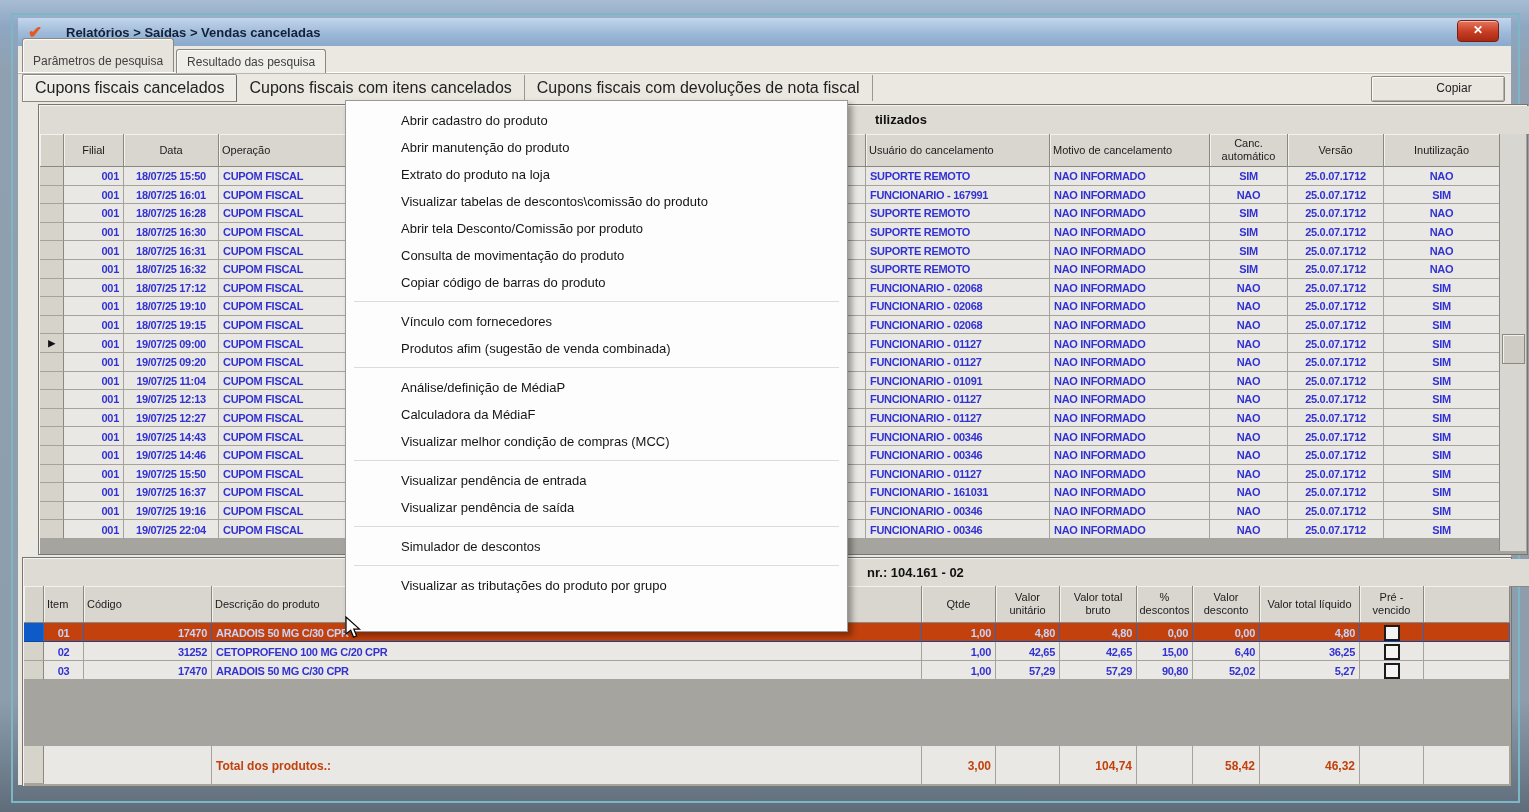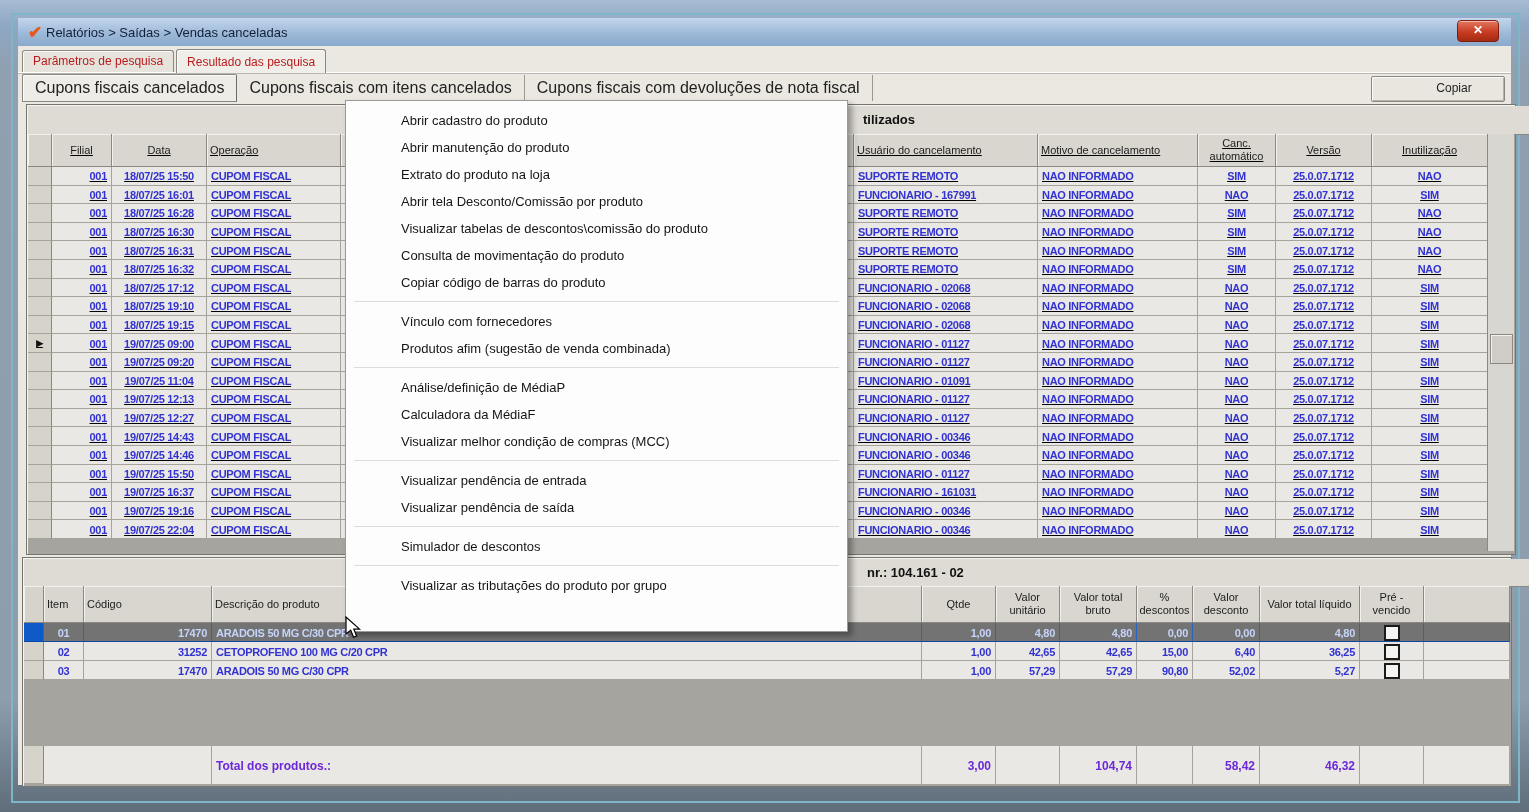--- a/index.html
+++ b/index.html
@@ -5,77 +5,77 @@
   html,body{margin:0;padding:0;}
   body{font-family:"Liberation Sans",sans-serif;}
   .frame{position:relative;width:1529px;height:812px;overflow:hidden;
     background:linear-gradient(180deg,#a7bcd4 0,#8ea7c2 26px,#90a0b0 70px,#8d9dab 700px,#5f6d7b 100%);}
   .accent{position:absolute;left:11px;top:13px;width:1505px;height:786px;border:2px solid #7db6c6;z-index:1;}
   .window{position:absolute;left:18px;top:18px;width:1493px;height:767px;z-index:2;}
   .titlebar{position:absolute;left:0;top:0;width:1493px;height:28px;
     background:linear-gradient(180deg,#c3d6ec 0,#9db9d8 55%,#8aa9cc 100%);
     border-bottom:1px solid #6d86a5;display:flex;align-items:center;}
   .logo{color:#e8581d;font-weight:bold;font-size:17px;margin-left:6px;width:22px;text-align:center;}
-  .wtitle{font-size:13px;font-weight:normal;color:#12203a;margin-left:0;text-align:center;}
+  .wtitle{font-size:13px;font-weight:bold;color:#12203a;margin-left:20px;text-align:center;}
   .closebtn{position:absolute;right:12px;top:2px;width:40px;height:20px;border-radius:4px;
     background:linear-gradient(180deg,#e4765f 0,#c73c22 55%,#a52a12 100%);
     border:1px solid #7e1d0d;box-shadow:inset 0 1px 0 rgba(255,255,255,.5);
     color:#fff;font-size:12px;font-weight:bold;text-align:center;line-height:19px;}
   .client{position:absolute;left:0;top:28px;width:1493px;height:739px;background:#ebe8e2;}
 
   
   .maintabs{position:absolute;left:4px;top:2px;height:24px;display:flex;align-items:flex-end;z-index:3;}
-  .mtab{font-size:12px;color:#b91c1c;background:#e6e3dd;border:1px solid #8a8880;border-bottom:none;
-    border-radius:3px 3px 0 0;padding:3px 10px 4px 10px;margin-right:2px;
+  .mtab{font-size:12px;color:#404040;background:#e6e3dd;border:1px solid #8a8880;border-bottom:none;
+    border-radius:3px 3px 0 0;padding:15px 10px 4px 10px;margin-right:2px;
     box-shadow:inset 1px 1px 0 #fbfaf8;}
   .mtab.active{background:#f0eee9;padding-top:5px;position:relative;top:1px;}
   .tabline{position:absolute;left:0;top:26px;width:1493px;height:1px;background:#fff;box-shadow:0 1px 0 #b9b6af;}
 
   
   .subtabs{position:absolute;left:4px;top:29px;height:25px;display:flex;align-items:center;z-index:3;}
   .stab{font-size:16px;color:#222;padding:4px 12px;border-right:1px solid #9a988f;}
   .stab.active{background:#eeece6;border:1px solid #8a8880;border-right-color:#6e6c64;border-radius:2px 2px 0 0;
     box-shadow:inset 1px 1px 0 #fcfbf9;}
   .copybtn{position:absolute;right:6px;top:30px;width:100px;height:24px;background:#e9e6e0;
     border:1px solid #8a8880;border-radius:2px;box-shadow:inset 1px 1px 0 #fcfbf9,inset -1px -1px 0 #b4b1aa;
     font-size:12px;color:#222;text-align:center;line-height:23px;z-index:3;padding-left:32px;}
 
   
   .panel{position:absolute;background:#a6a49e;border:1px solid #77756f;box-shadow:inset 1px 1px 0 #f5f4f1;}
-  .topgrid{left:8px;top:58px;width:1488px;height:449px;}
+  .topgrid{left:20px;top:58px;width:1488px;height:449px;}
   .botgrid{left:4px;top:511px;width:1488px;height:228px;}
   .band{position:absolute;left:1px;top:1px;height:28px;background:#dedbd4;border-bottom:1px solid #8a8880;
     font-size:13px;font-weight:bold;color:#111;line-height:28px;white-space:nowrap;overflow:hidden;}
   .trow{display:grid;position:relative;}
-  .tg .trow{grid-template-columns:24px 60px 95px 134px 513px 184px 160px 78px 96px 116px;width:1308px;text-decoration:underline;}
+  .tg .trow{grid-template-columns:24px 60px 95px 134px 513px 184px 160px 78px 96px 116px;width:1308px;}
   .bg .trow{grid-template-columns:20px 40px 128px 710px 74px 64px 77px 56px 67px 100px 64px 86px;width:1486px;}
   .cell{border-right:1px solid #a5a39c;border-bottom:1px solid #a5a39c;background:#e9e8e4;
     font-size:11px;font-weight:bold;color:#3232d2;letter-spacing:-0.3px;
     padding:1px 4px 0 4px;overflow:hidden;white-space:nowrap;display:flex;align-items:center;}
   .hcell{background:#d9d6cf;border-right:1px solid #8a8880;border-bottom:1px solid #8a8880;
     box-shadow:inset 1px 1px 0 #f3f1ec;color:#1c1c1c;font-size:11px;font-weight:normal;
     letter-spacing:0;display:flex;align-items:center;justify-content:center;text-align:center;
     padding:1px 3px;line-height:1.15;white-space:normal;}
   .indc{background:#d6d3cb;border-right:1px solid #8a8880;color:#111;font-size:9px;
     justify-content:center;padding:0;}
   .l{justify-content:flex-start;text-align:left;}
   .r{justify-content:flex-end;text-align:right;}
   .c{justify-content:center;text-align:center;}
   .tg .hdr{height:33px;}
   .tg .dr{height:18.6px;}
   .bg .hdr{height:37px;}
   .bg .dr{height:19px;}
   .rowsbox{position:absolute;left:1px;}
   .tg .rowsbox{top:29px;}
   .bg .rowsbox{top:29px;}
-  .sel .cell{background:#737373;color:#c6d4fa;border-right-color:#2a66c0;border-bottom-color:#0d47a0;}
+  .sel .cell{background:#c2410c;color:#c6d4fa;border-right-color:#2a66c0;border-bottom-color:#0d47a0;}
   .sel .indc{background:#0d5ac8;}
   .cb{width:12px;height:12px;background:#f4f4f2;border:2px solid #1b1b1b;display:inline-block;}
   .totrow{position:absolute;left:1px;bottom:1px;}
-  .totrow .cell{height:37px;color:#6d28d9;font-size:12px;letter-spacing:0;}
+  .totrow .cell{height:37px;color:#c2410c;font-size:12px;letter-spacing:0;}
 
   
   .vscroll{position:absolute;right:1px;top:29px;width:26px;height:417px;background:#d8d6d0;
     border-left:1px solid #8a8880;}
   .vthumb{position:absolute;left:2px;top:200px;width:21px;height:28px;background:#cfccc5;
     border:1px solid #8a8880;box-shadow:inset 1px 1px 0 #f3f1ec;}
 
   
   .menu{position:absolute;left:345px;top:100px;width:503px;height:532px;background:#fdfdfd;
     border:1px solid #9a9a9a;box-shadow:4px 4px 6px rgba(0,0,0,.35);z-index:50;
@@ -459,22 +459,22 @@
         </div>
       </div>
     </div>
   </div>
 
   <div class="menu">
 
   <div class="mitem">Abrir cadastro do produto</div>
       <div class="mitem">Abrir manutenção do produto</div>
       <div class="mitem">Extrato do produto na loja</div>
+      <div class="mitem">Visualizar tabelas de descontos\comissão do produto</div>
       <div class="mitem">Abrir tela Desconto/Comissão por produto</div>
-      <div class="mitem">Visualizar tabelas de descontos\comissão do produto</div>
       <div class="mitem">Consulta de movimentação do produto</div>
       <div class="mitem">Copiar código de barras do produto</div>
       <div class="msep"></div>
       <div class="mitem">Vínculo com fornecedores</div>
       <div class="mitem">Produtos afim (sugestão de venda combinada)</div>
       <div class="msep"></div>
       <div class="mitem">Análise/definição de MédiaP</div>
       <div class="mitem">Calculadora da MédiaF</div>
       <div class="mitem">Visualizar melhor condição de compras (MCC)</div>
       <div class="msep"></div>

